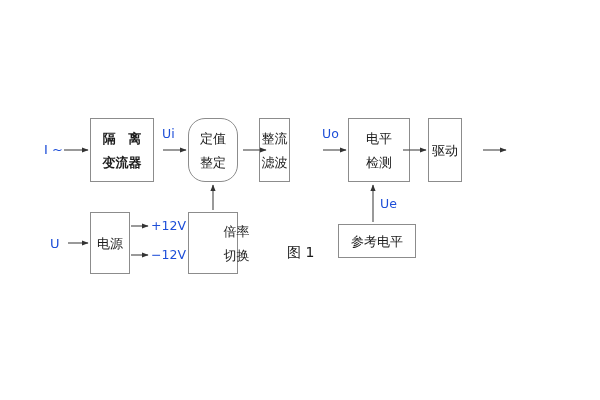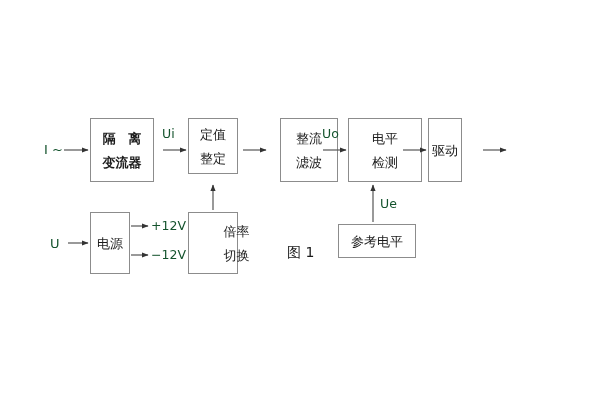--- a/index.html
+++ b/index.html
@@ -37,21 +37,21 @@
   }
   .block .ln + .ln {
     margin-top: 11px;
   }
   .block.spaced .ln:first-child {
     letter-spacing: 4px;
     text-indent: 4px;
   }
   .label {
     position: absolute;
-    color: #14532d;
+    color: #1d4ed8;
     font-size: 13px;
     white-space: nowrap;
     line-height: 1;
   }
   .label.sig {
     font-size: 12.5px;
   }
   .conn {
     position: absolute;
   }
@@ -70,31 +70,31 @@
 </head>
 <body>
 
 <div id="canvas">
 
   <div class="block spaced" style="left:90px; top:118px; width:64px; height:64px;font-weight:bold;">
     <span class="ln">隔 离</span>
     <span class="ln">变流器</span>
   </div>
 
-  <div class="block" style="left:188px; top:118px; width:50px; height:56px;">
+  <div class="block" style="left:188px; top:118px; width:50px; height:64px;border-radius:17px;">
     <span class="ln">定值</span>
     <span class="ln">整定</span>
   </div>
 
-  <div class="block" style="left:280px; top:118px; width:58px; height:64px;">
+  <div class="block" style="left:259px; top:118px; width:31px; height:64px;">
     <span class="ln">整流</span>
     <span class="ln">滤波</span>
   </div>
 
-  <div class="block" style="left:348px; top:118px; width:74px; height:64px;">
+  <div class="block" style="left:348px; top:118px; width:62px; height:64px;">
     <span class="ln">电平</span>
     <span class="ln">检测</span>
   </div>
 
   <div class="block" style="left:428px; top:118px; width:34px; height:64px;">
     <span class="ln">驱动</span>
   </div>
 
 
   <div class="block" style="left:90px; top:212px; width:40px; height:62px;">

